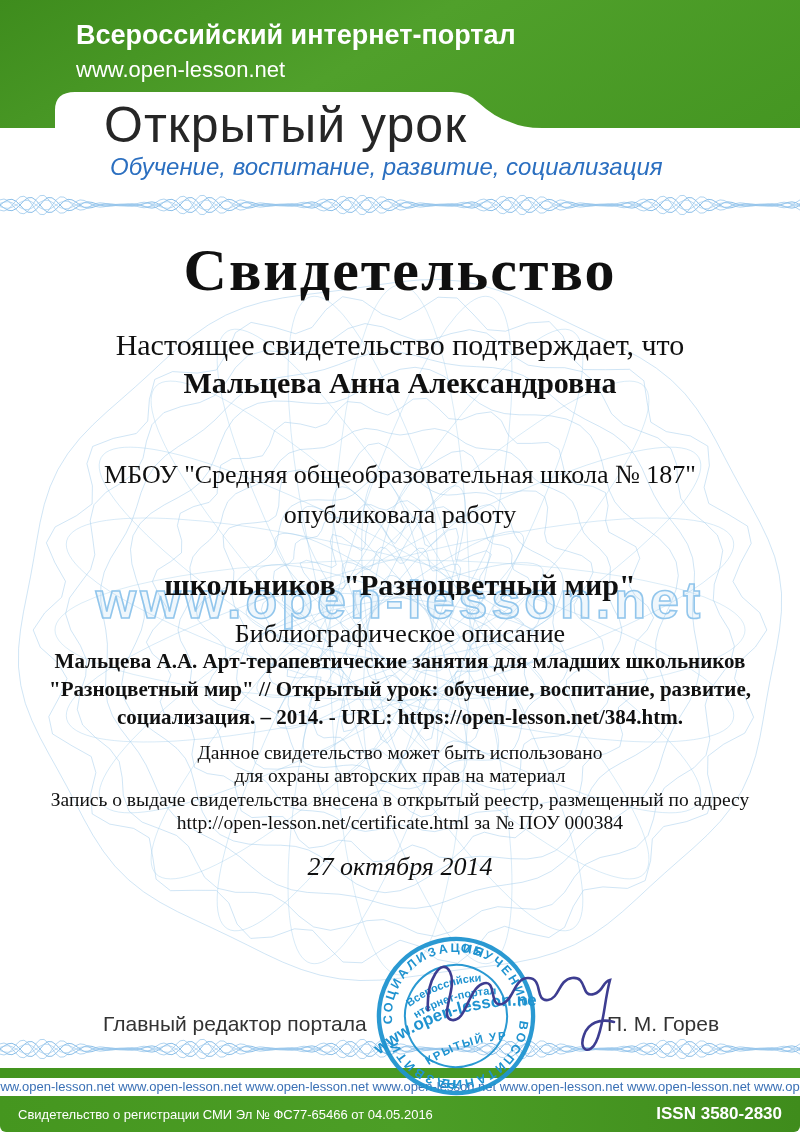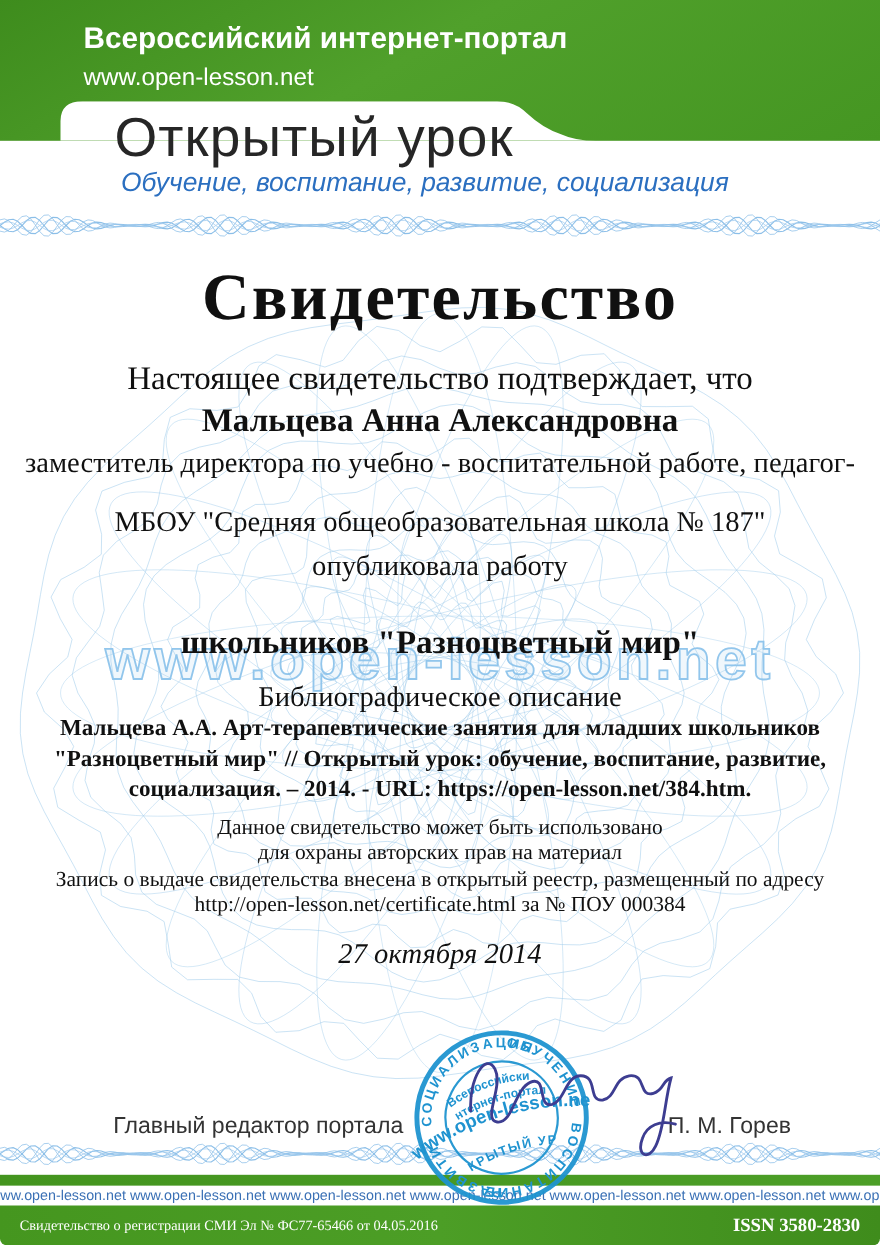--- a/index.html
+++ b/index.html
@@ -66,21 +66,21 @@
 
   
   .bar-thin{position:absolute;top:1068px;left:0;width:800px;height:10px;z-index:3;
     background:linear-gradient(90deg,#43941e,#4c9e27);}
   .url-strip{position:absolute;top:1078px;left:0;width:800px;height:18px;z-index:3;background:#fff;
     font-family:"Liberation Sans",sans-serif;font-size:13px;line-height:18px;color:#3a70b5;
     white-space:nowrap;overflow:hidden;text-indent:-9px;}
   .footer{position:absolute;top:1096px;left:0;width:800px;height:36px;z-index:6;box-sizing:border-box;
     background:linear-gradient(90deg,#45961f,#4c9e26 50%,#3f8c1c);
     display:flex;align-items:center;justify-content:space-between;padding:0 18px;
-    font-family:Liberation Serif, serif;color:#fff;border-radius:0 0 6px 6px;}
+    font-family:Liberation Sans, sans-serif;color:#fff;border-radius:0 0 6px 6px;}
   .footer .reg{font-size:13px;}
   .footer .issn{font-size:17px;font-weight:bold;}
 </style>
 </head>
 <body>
 
 <div class="page">
 
   <div class="header-green"></div>
   <svg class="notch" width="560" height="36" viewBox="0 0 560 36">
@@ -136,21 +136,20 @@
       <ellipse rx="32" ry="155" transform="translate(400 414) rotate(127)" fill="none" stroke="#9cc9ea" stroke-width="0.7" opacity="0.55"></ellipse>
       <ellipse rx="32" ry="155" transform="translate(400 414) rotate(142)" fill="none" stroke="#9cc9ea" stroke-width="0.7" opacity="0.55"></ellipse>
       <ellipse rx="32" ry="155" transform="translate(400 414) rotate(157)" fill="none" stroke="#9cc9ea" stroke-width="0.7" opacity="0.55"></ellipse>
       <ellipse rx="32" ry="155" transform="translate(400 414) rotate(172)" fill="none" stroke="#9cc9ea" stroke-width="0.7" opacity="0.55"></ellipse>
     </svg>
   <div class="watermark">www.open-lesson.net</div>
 
   <h1 class="txt cert-title">Свидетельство</h1>
   <p class="txt confirm">Настоящее свидетельство подтверждает, что</p>
   <p class="txt name">Мальцева Анна Александровна</p>
-  <p class="txt pos1">заместитель директора по учебно - воспитательной работе, педагог-</p>
   <p class="txt school">МБОУ "Средняя общеобразовательная школа № 187"</p>
   <p class="txt action">опубликовала работу</p>
   <p class="txt work2">школьников "Разноцветный мир"</p>
   <p class="txt bibl">Библиографическое описание</p>
   <p class="txt cit1">Мальцева А.А. Арт-терапевтические занятия для младших школьников</p>
   <p class="txt cit2">"Разноцветный мир" // Открытый урок: обучение, воспитание, развитие,</p>
   <p class="txt cit3">социализация. – 2014. - URL: https://open-lesson.net/384.htm.</p>
   <p class="txt use1">Данное свидетельство может быть использовано</p>
   <p class="txt use2">для охраны авторских прав на материал</p>
   <p class="txt reg1">Запись о выдаче свидетельства внесена в открытый реестр, размещенный по адресу</p>

